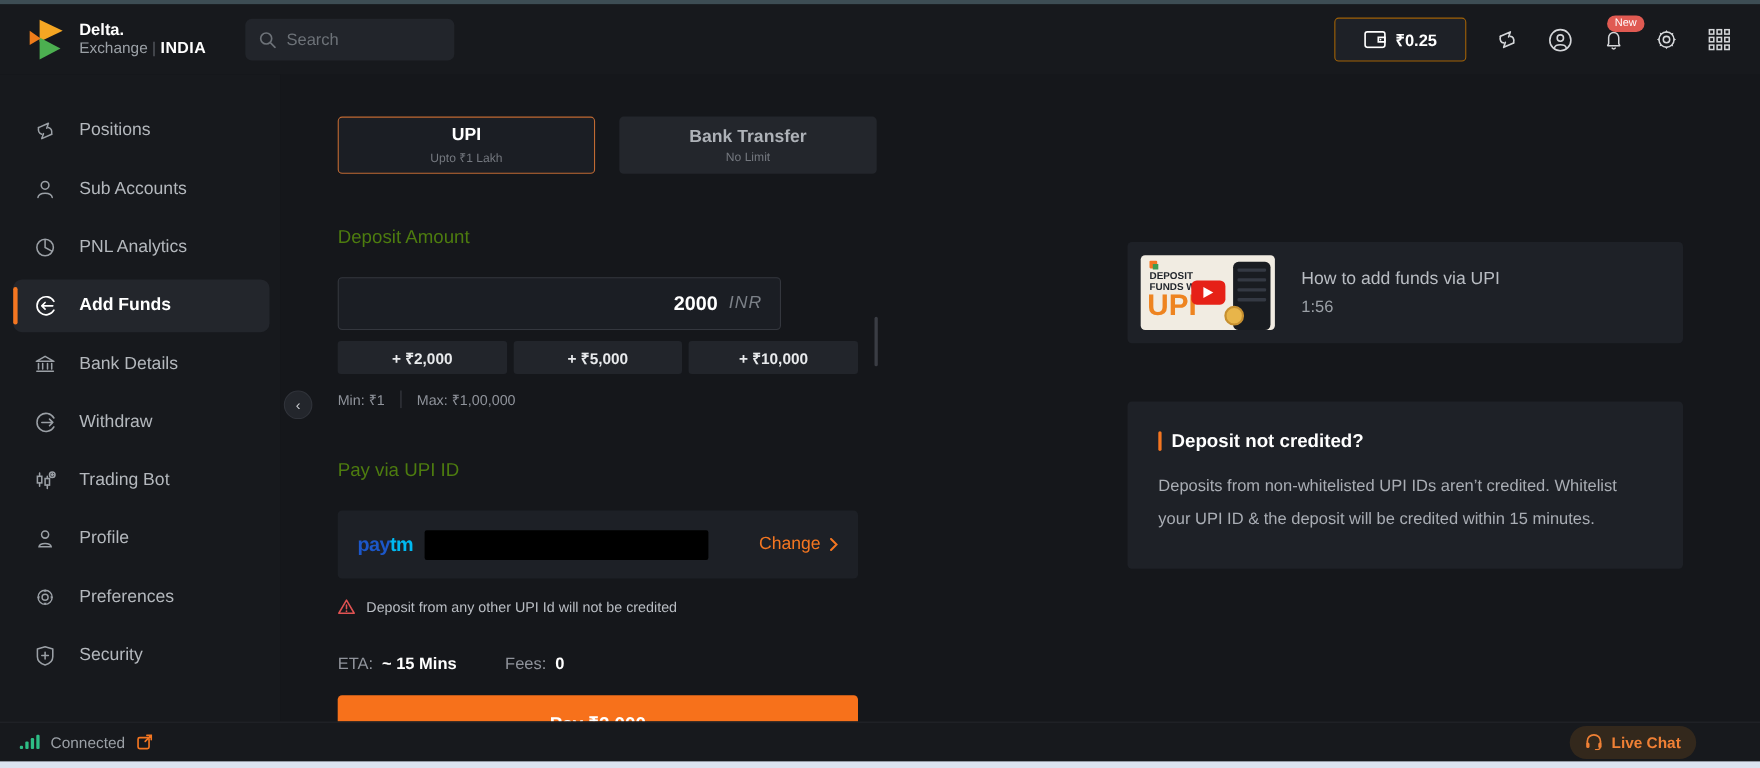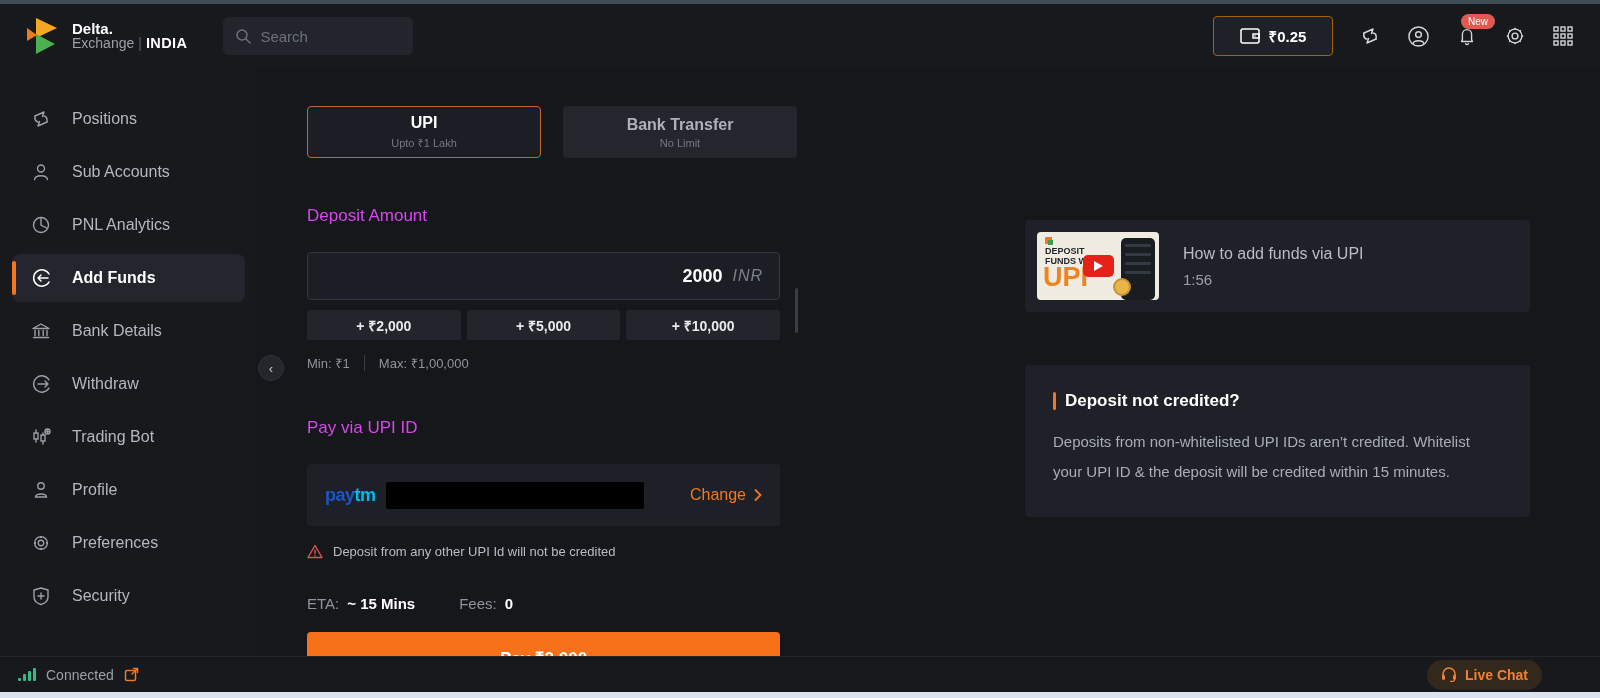--- a/index.html
+++ b/index.html
@@ -52,22 +52,22 @@
   
   .main { flex:1; position:relative; padding:38px 0 0 52px; background:#15171b; }
   .left-col { width:490px; }
   .method-tabs { display:flex; justify-content:space-between; }
   .method-tab { width:234px; height:52px; border-radius:4px; display:flex; flex-direction:column;
     align-items:center; justify-content:center; cursor:pointer; background:#23262c; }
   .method-tab .m-lbl { font-size:16px; font-weight:bold; color:#aeb2b8; }
   .method-tab .m-sub { font-size:11px; color:#74787f; margin-top:3px; }
   .method-tab.active { background:#1b1e24; border:1px solid #c06a33; }
   .method-tab.active .m-lbl { color:#fff; }
-  .section-heading { color:#d946ef; font-size:17px; margin-top:48px; }
-  .amount-input-wrap { margin-top:26px; width:473px; height:48px; background:#1b1e24;
+  .section-heading { color:#4d7c0f; font-size:17px; margin-top:48px; }
+  .amount-input-wrap { margin-top:26px; width:403px; height:48px; background:#1b1e24;
     border:1px solid #34373e; border-radius:4px; display:flex; align-items:center;
     justify-content:flex-end; padding:0 16px; gap:10px; }
   .amount-input-wrap input { background:transparent; border:none; outline:none; color:#fff;
     font-size:18px; font-weight:bold; text-align:right; width:340px;
     font-family:"Liberation Sans", sans-serif; }
   .currency { color:#7c8188; font-size:16px; letter-spacing:1px;font-style:italic; }
   .quick-row { margin-top:10px; width:473px; display:flex; gap:6px; }
   .quick-btn { flex:1; height:30px; background:#22252b; border:none; border-radius:3px;
     color:#e8eaec; font-size:14px; font-weight:bold; cursor:pointer;
     font-family:"Liberation Sans", sans-serif; }

